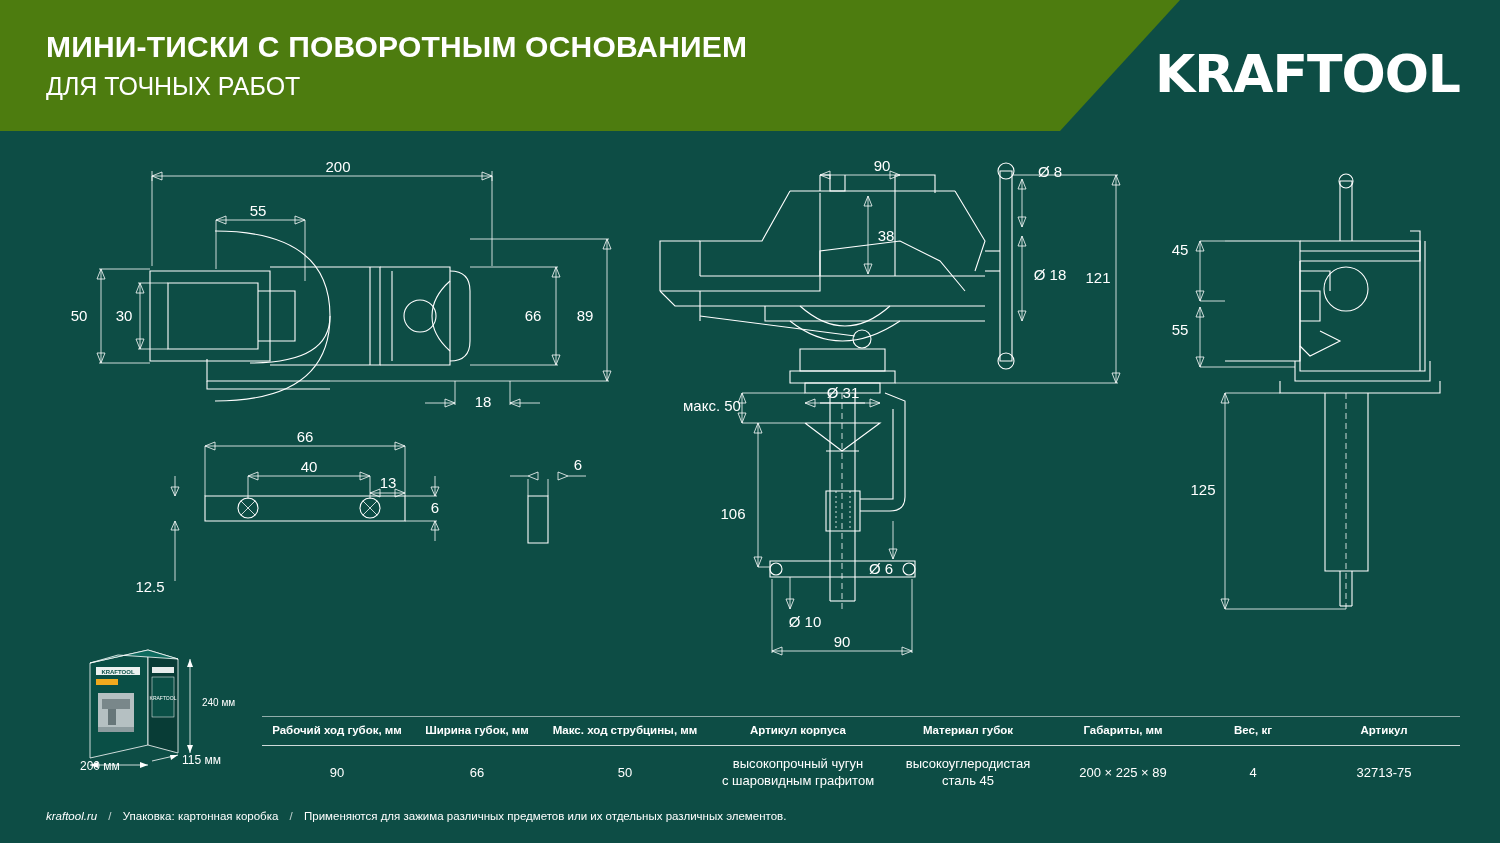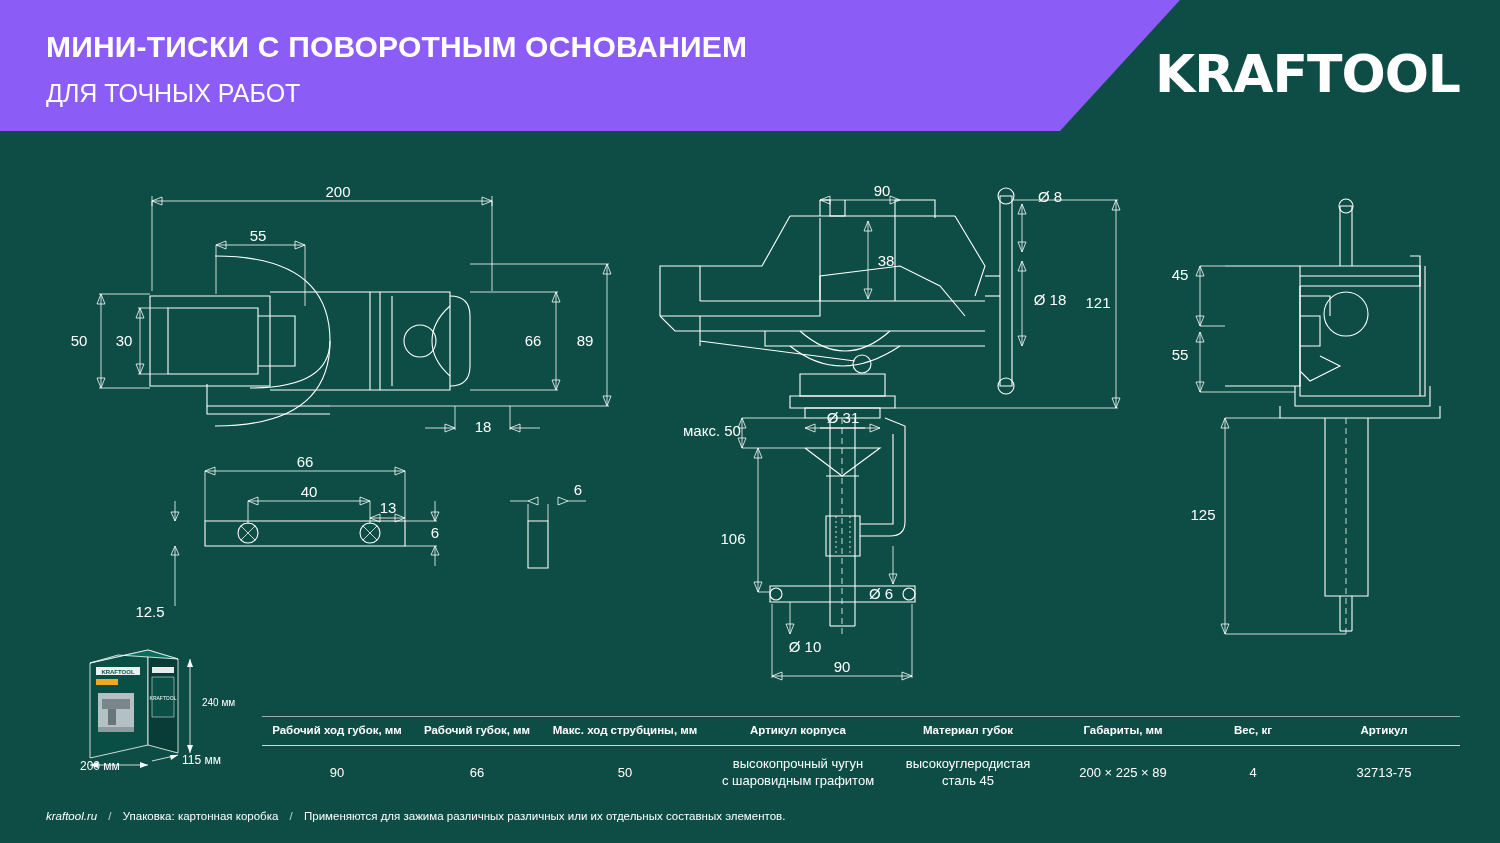--- a/index.html
+++ b/index.html
@@ -8,46 +8,46 @@
     width:1500px; height:843px;
     background:#0d4d45;
     font-family:"Liberation Sans", sans-serif;
     color:#ffffff;
     position:relative;
     overflow:hidden;
   }
   
   .header {
     position:absolute; left:0; top:0; width:1500px; height:131px;
-    background:#8b5cf6;
+    background:#4d7c0f;
   }
   .header-cut {
     position:absolute; right:0; top:0; width:440px; height:131px;
     background:#0d4d45;
     clip-path: polygon(120px 0, 440px 0, 440px 131px, 0px 131px);
   }
   .title-block {
     position:absolute; left:46px; top:30px;
   }
   .title-main {
     font-size:30px; font-weight:bold; letter-spacing:0.2px; line-height:34px;
     text-transform:uppercase; color:#ffffff;
   }
   .title-sub {
     font-size:25px; font-weight:normal; line-height:30px;
-    text-transform:uppercase; color:#ffffff; margin-top:14px;
+    text-transform:uppercase; color:#ffffff; margin-top:7px;
   }
   .brand {
     position:absolute; right:40px; top:44px;
     font-size:52px; font-weight:bold; letter-spacing:-1px;
     color:#ffffff; font-family:"DejaVu Sans", sans-serif;
   }
 
   
-  .drawings { position:absolute; left:0; top:131px; width:1437px; height:560px;margin-top:25px; }
+  .drawings { position:absolute; left:0; top:131px; width:1437px; height:560px; }
   svg.dw { position:absolute; left:0; top:0; }
   .ln { stroke:#ffffff; fill:none; stroke-width:1.1; }
   .ln-thin { stroke:#ffffff; fill:none; stroke-width:0.8; }
   .dim { stroke:#ffffff; fill:none; stroke-width:0.8; }
   .dash { stroke:#ffffff; fill:none; stroke-width:0.8; stroke-dasharray:6 4; }
   .dot { stroke:#ffffff; fill:none; stroke-width:0.8; stroke-dasharray:2 3; }
   text.dimtxt {
     fill:#ffffff; font-family:"Liberation Sans", sans-serif;
     font-size:15px; text-anchor:middle; dominant-baseline:middle;
   }
@@ -445,21 +445,21 @@
 <div style="position:absolute;left:124px;top:52px;font-size:10px;">240 мм</div>
 <div style="position:absolute;left:2px;top:114px;font-size:12px;">200 мм</div>
 <div style="position:absolute;left:104px;top:108px;font-size:12px;">115 мм</div>
 </div>
 
 <div class="tbl-top-rule"></div>
 <table class="spec-table">
   <thead>
     <tr>
       <th style="width:150px">Рабочий ход губок, мм</th>
-      <th style="width:130px">Рабочий губок, мм</th>
+      <th style="width:130px">Ширина губок, мм</th>
       <th style="width:166px">Макс. ход струбцины, мм</th>
       <th style="width:180px">Артикул корпуса</th>
       <th style="width:160px">Материал губок</th>
       <th style="width:150px">Габариты, мм</th>
       <th style="width:110px">Вес, кг</th>
       <th style="width:152px">Артикул</th>
     </tr>
   </thead>
   <tbody>
     <tr>
@@ -479,14 +479,14 @@
       <td>32713-75</td>
     </tr>
   </tbody>
 </table>
 
 <div class="footer">
   <span class="site">kraftool.ru</span>
   <span class="sep">/</span>
   <span>Упаковка: картонная коробка</span>
   <span class="sep">/</span>
-  <span>Применяются для зажима различных различных или их отдельных составных элементов.</span>
+  <span>Применяются для зажима различных предметов или их отдельных различных элементов.</span>
 </div>
 
 </body></html>

